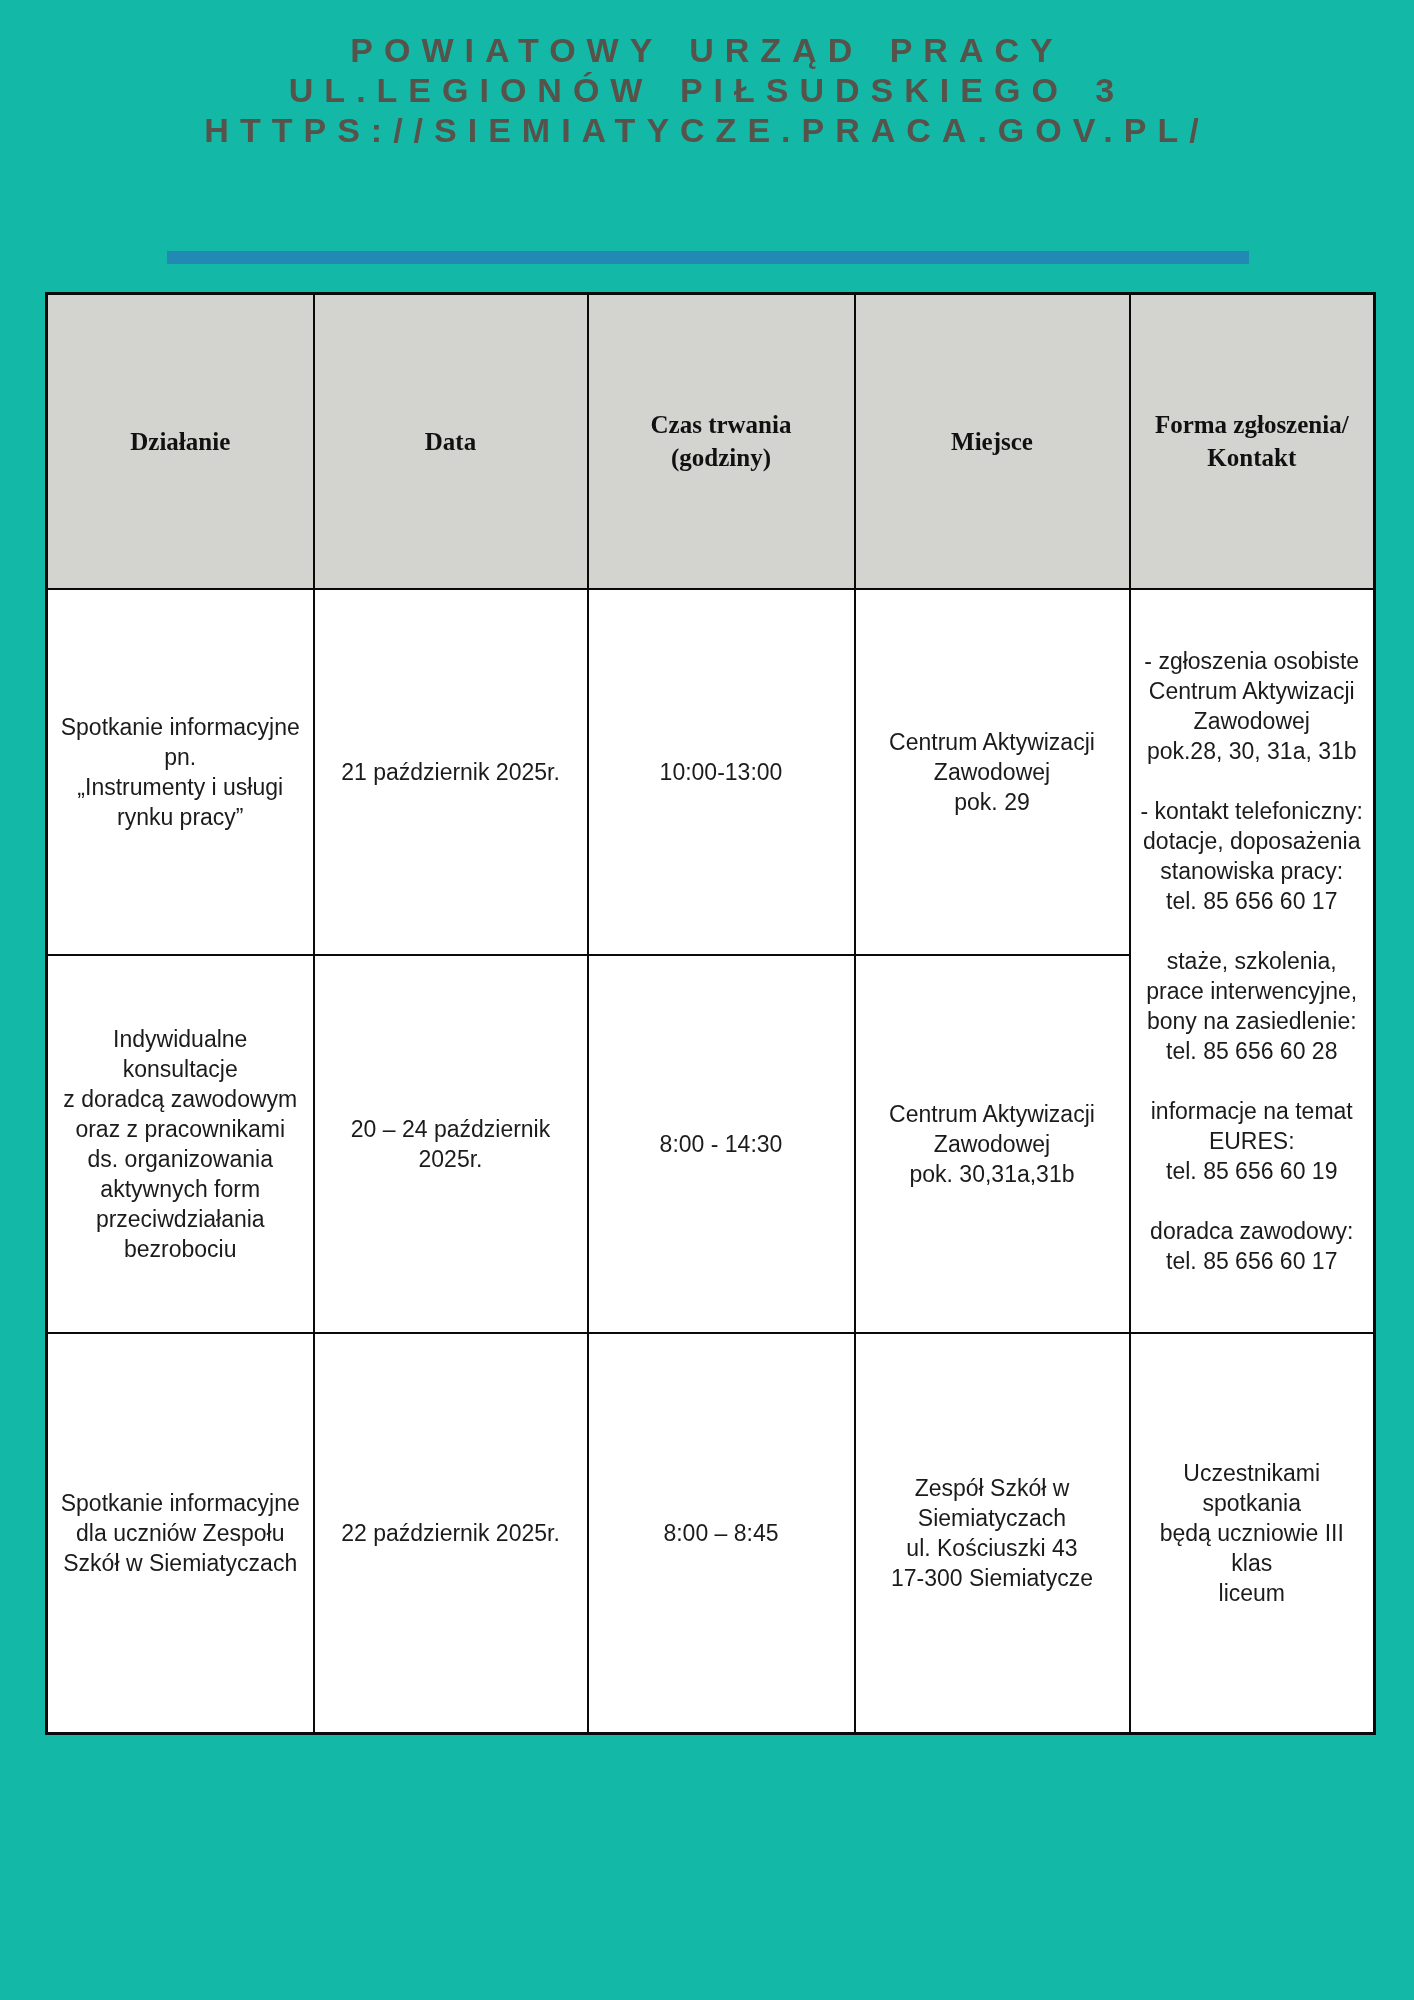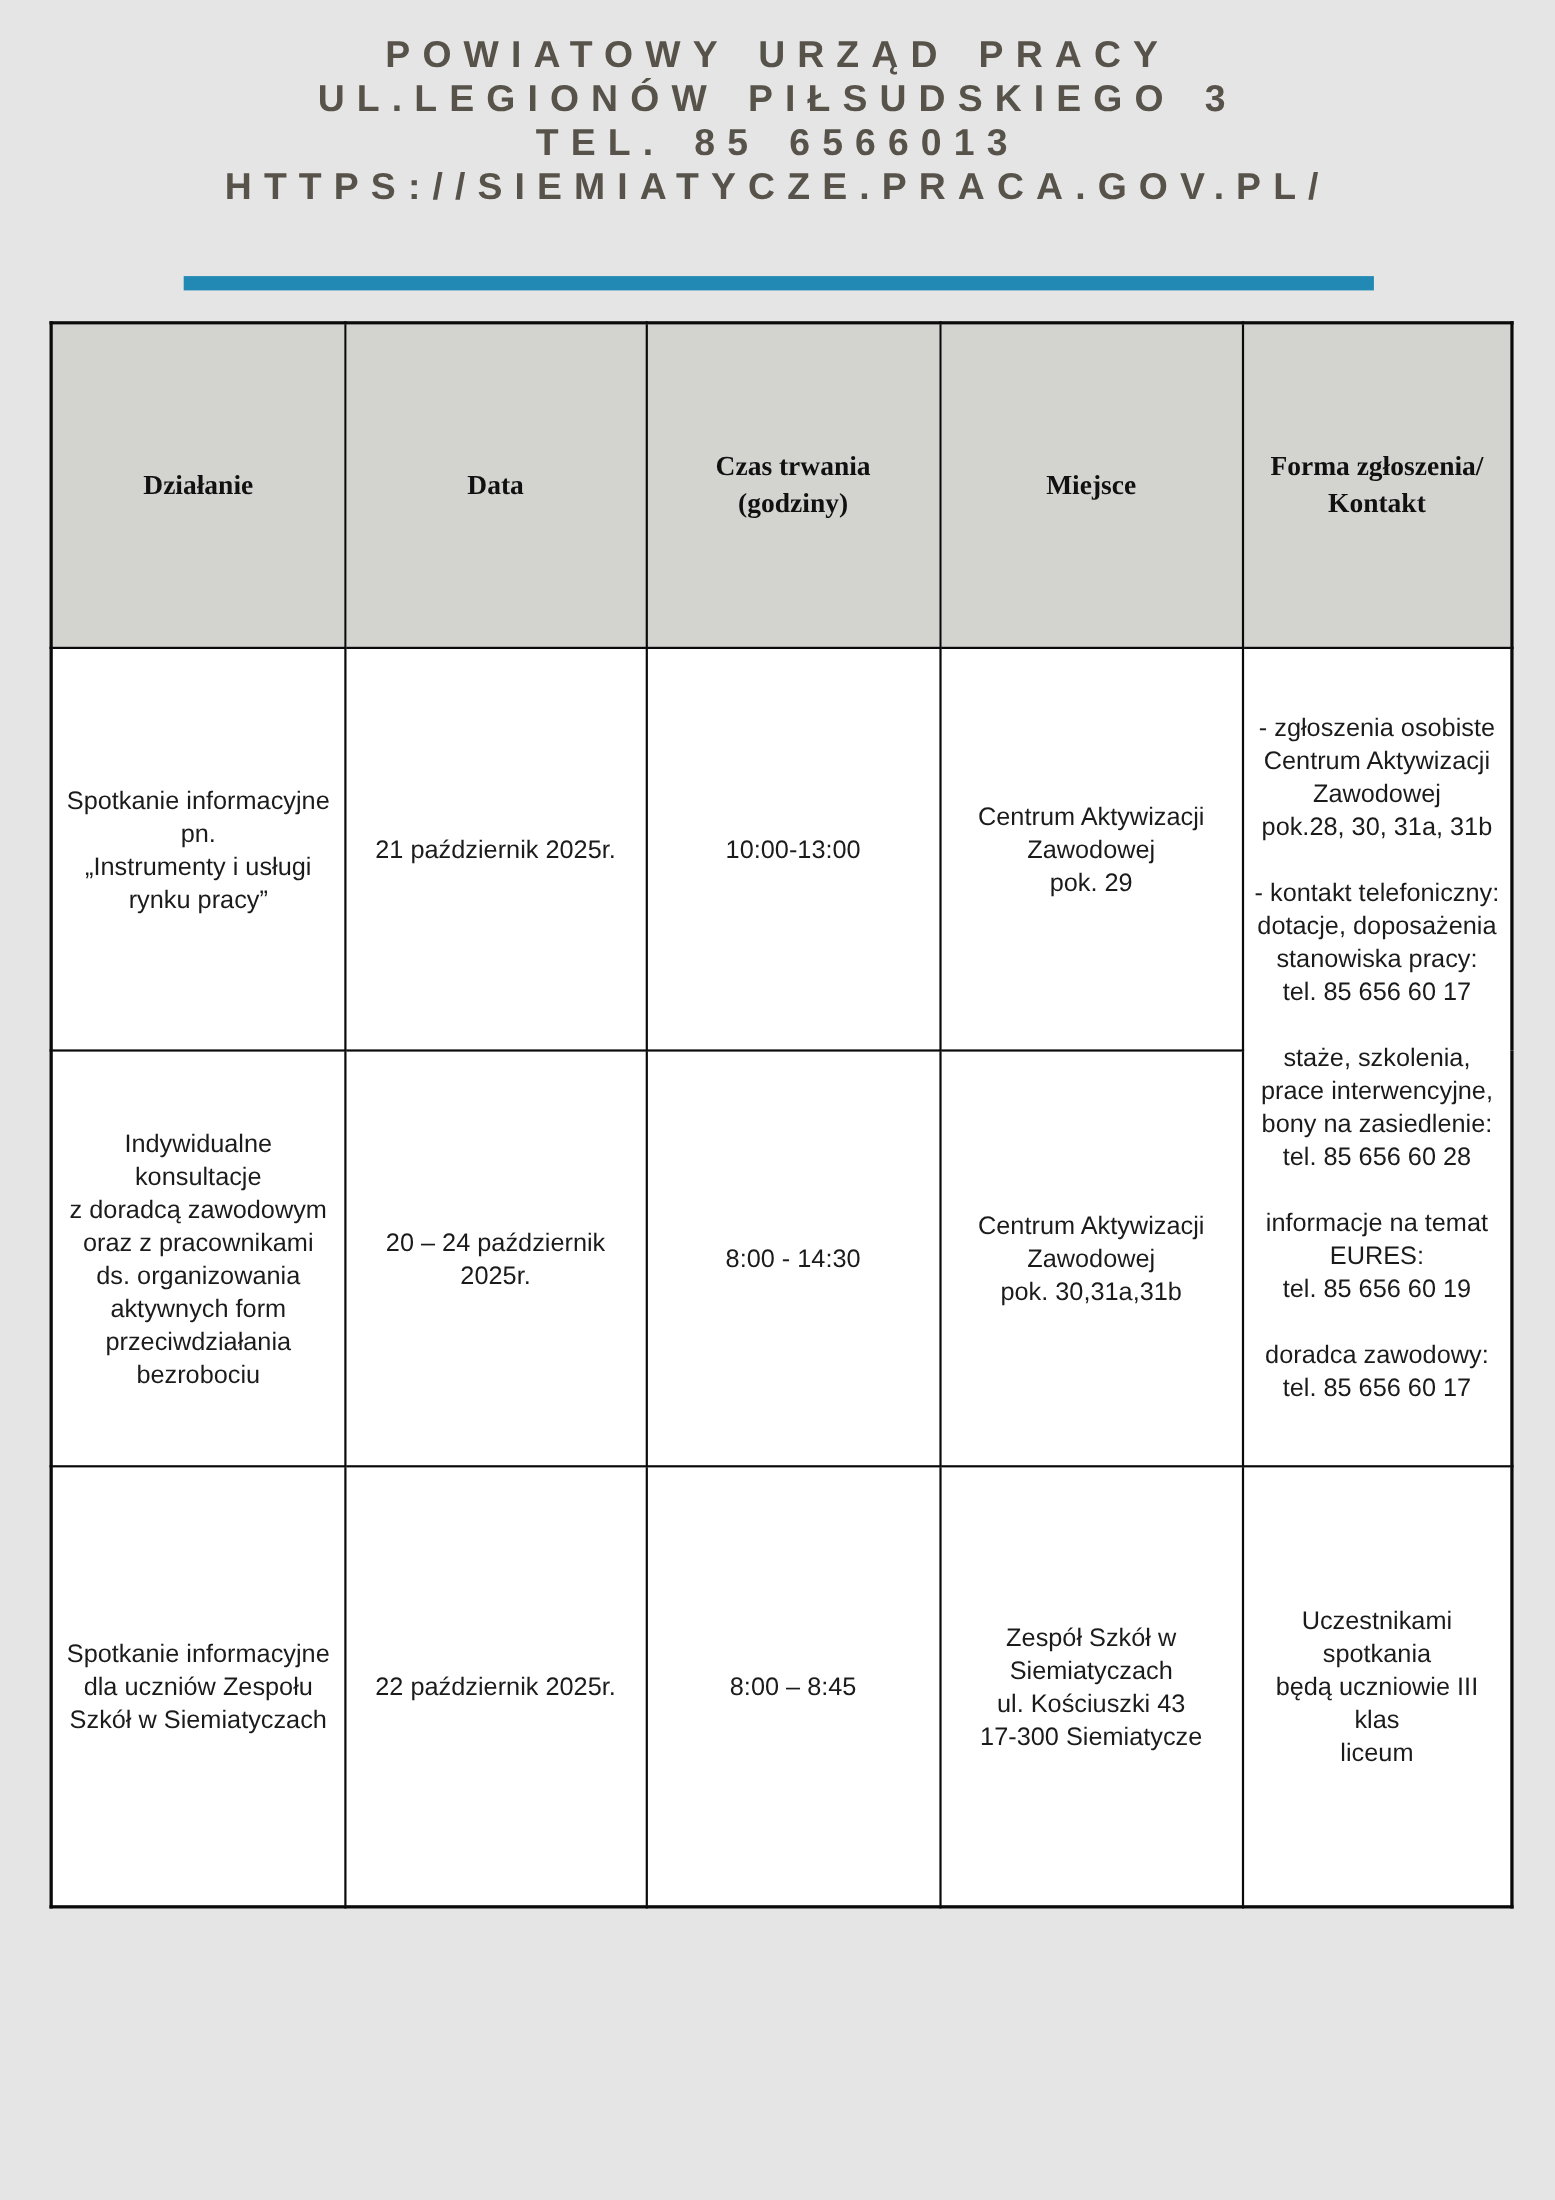--- a/index.html
+++ b/index.html
@@ -4,21 +4,21 @@
 <style>
   html, body { margin: 0; padding: 0; }
   body {
     font-family: "Liberation Sans", "DejaVu Sans", sans-serif;
     -webkit-font-smoothing: antialiased;
   }
   .page {
     position: relative;
     width: 1414px;
     height: 2000px;
-    background: #e5e5e5;
+    background: #14b8a6;
     overflow: hidden;
   }
 
   
   .masthead {
     position: absolute;
     top: 30px;
     left: 0;
     width: 100%;
     text-align: center;
@@ -79,21 +79,20 @@
   tr.body-row-3 { height: 401px; }
 </style>
 </head>
 <body>
 
 <div class="page">
 
   <header class="masthead">
     <div>POWIATOWY URZĄD PRACY</div>
     <div>UL.LEGIONÓW PIŁSUDSKIEGO 3</div>
-    <div>TEL. 85 6566013</div>
     <div>HTTPS://SIEMIATYCZE.PRACA.GOV.PL/</div>
   </header>
 
   <div class="divider-bar"></div>
 
   <table class="schedule">
     <colgroup>
       <col style="width:267px">
       <col style="width:274px">
       <col style="width:267px">

